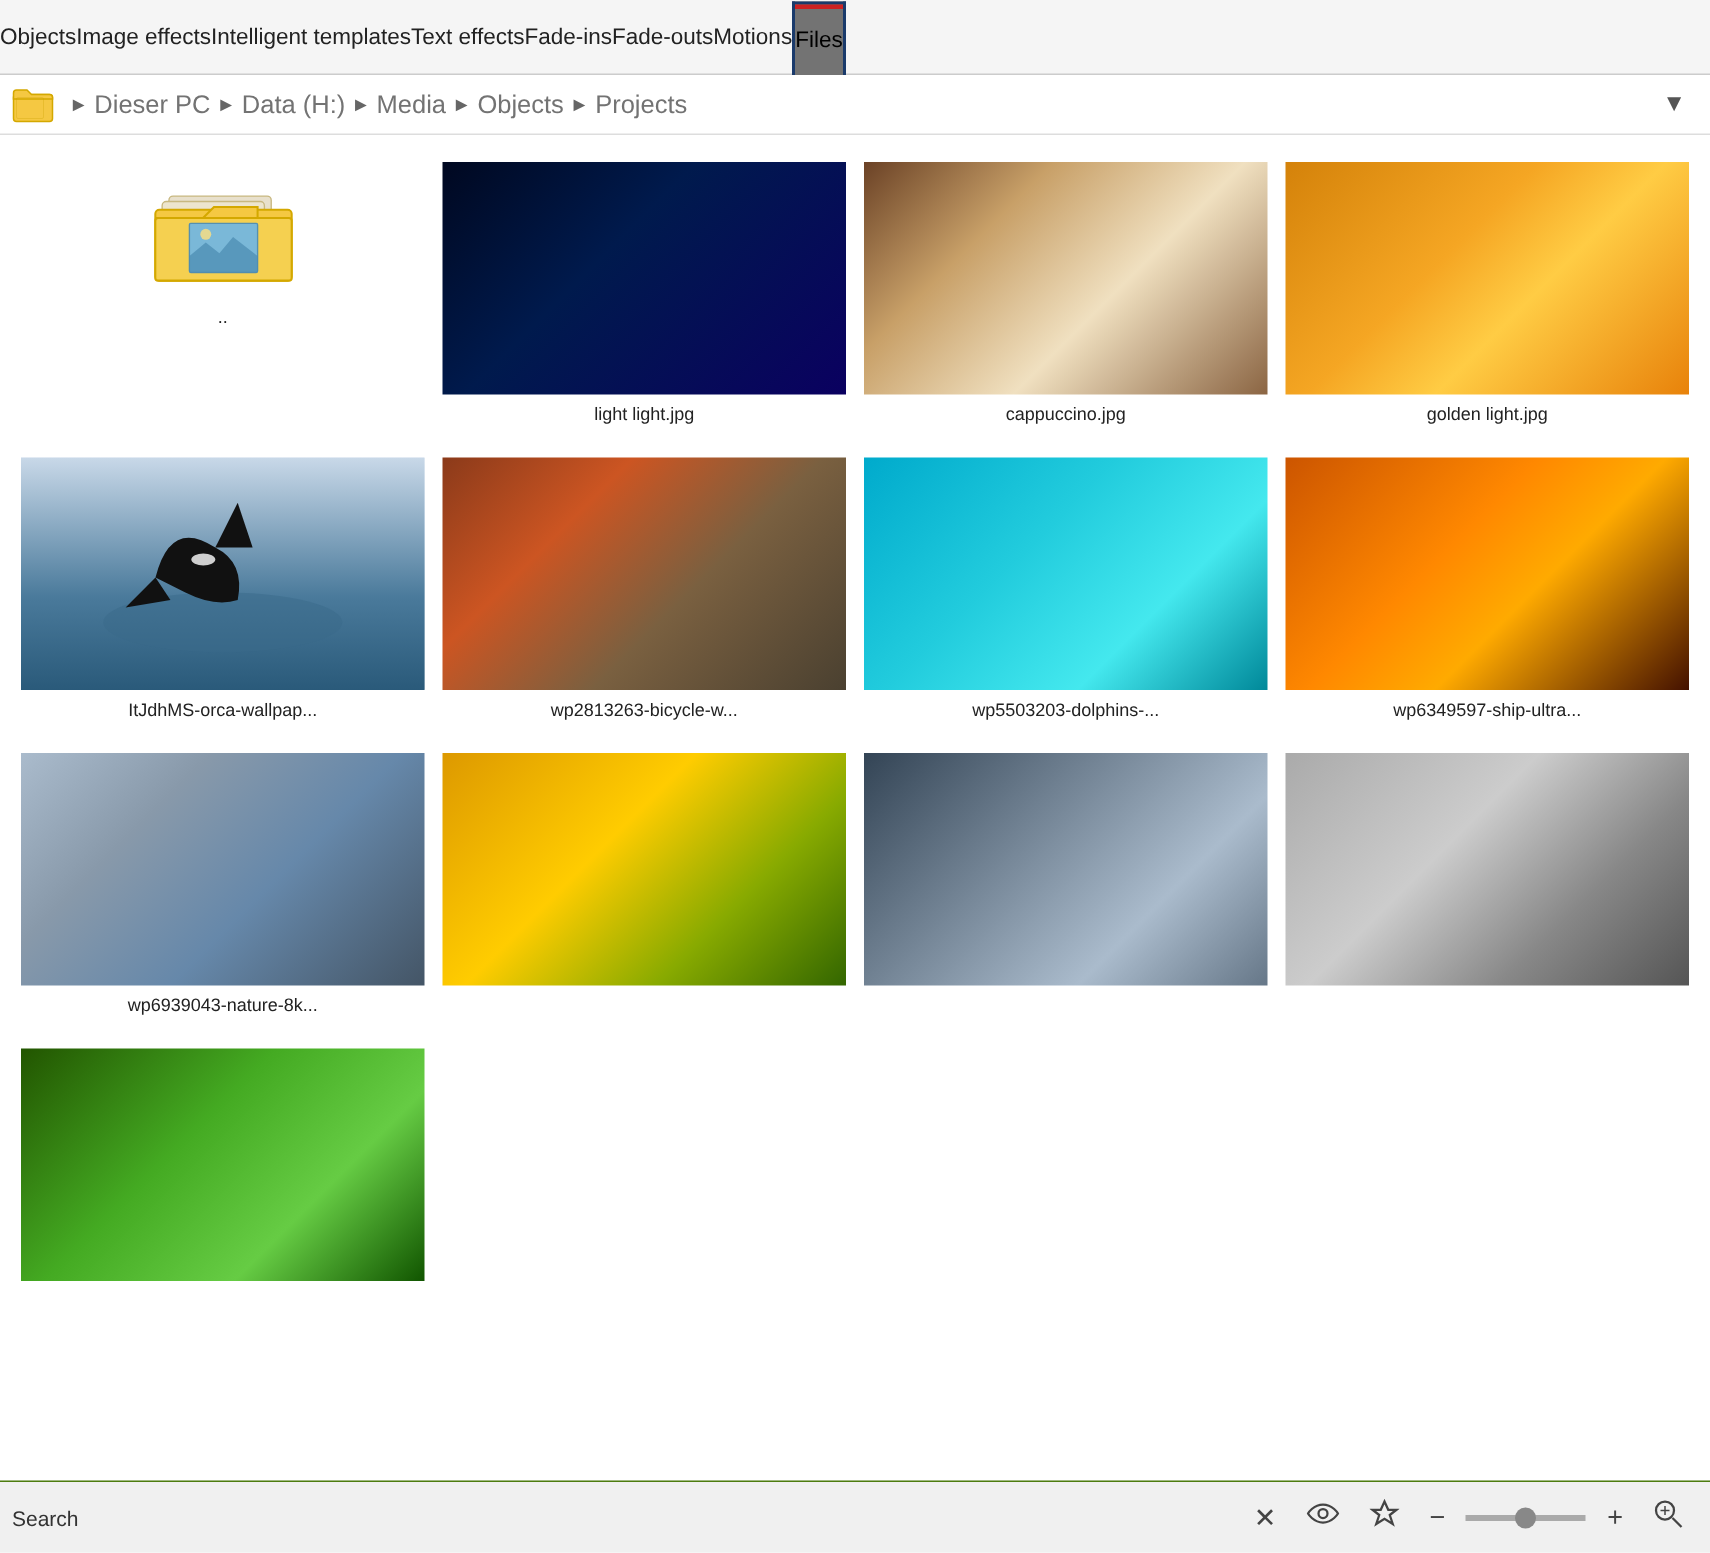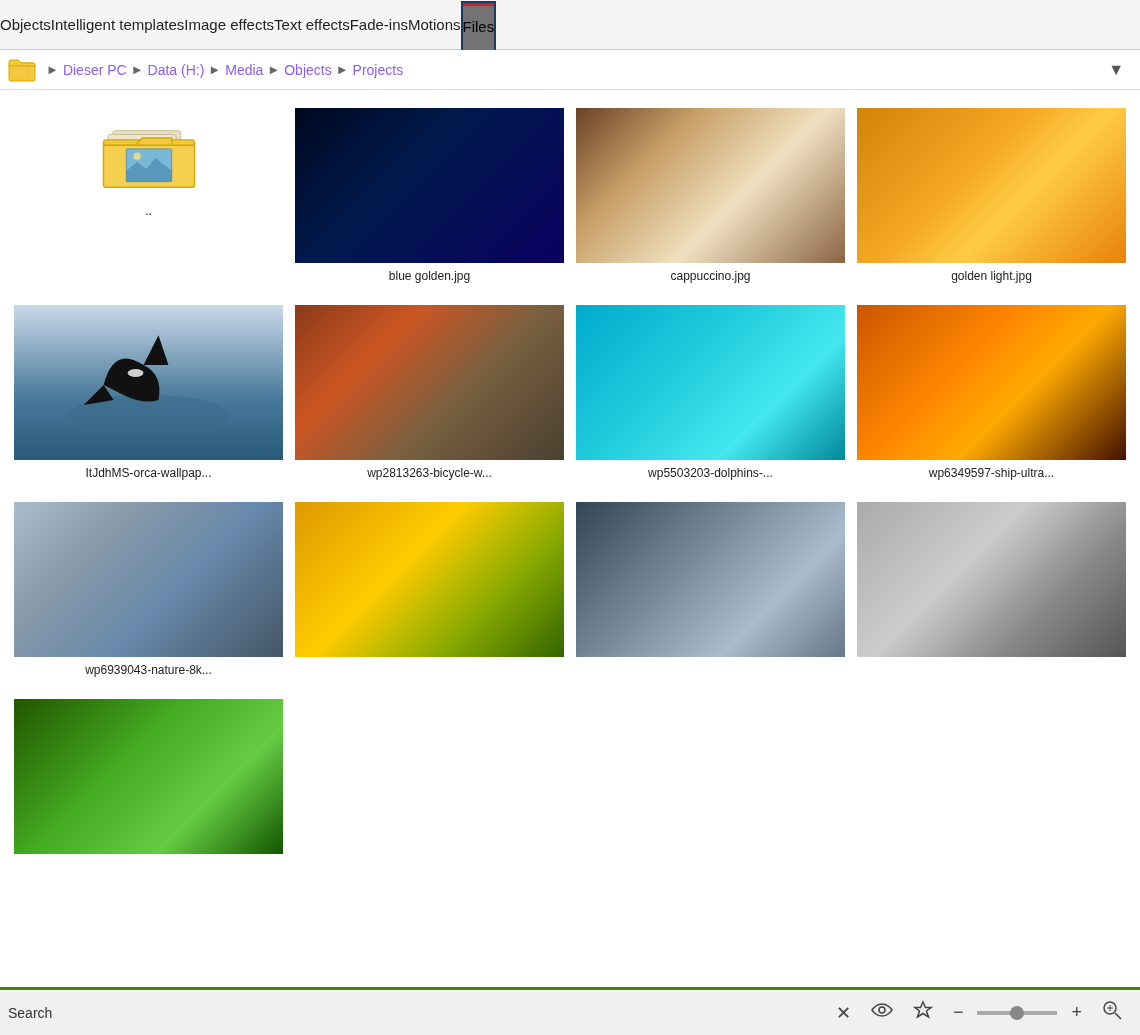--- a/index.html
+++ b/index.html
@@ -57,22 +57,22 @@
       height: 28px;
       margin-right: 6px;
       flex-shrink: 0;
     }
     .breadcrumb-sep {
       color: #666;
       font-size: 13px;
       margin: 0 4px;
     }
     .breadcrumb-item {
-      font-size: 14px;
-      color: #8b5cf6;
+      font-size: 17px;
+      color: #737373;
       cursor: pointer;
     }
     .breadcrumb-dropdown {
       margin-left: auto;
       background: transparent;
       border: none;
       cursor: pointer;
       font-size: 16px;
       color: #555;
       padding: 4px 8px;
@@ -133,21 +133,21 @@
     .file-grid::-webkit-scrollbar { width: 14px; }
     .file-grid::-webkit-scrollbar-track { background: #f0f0f0; }
     .file-grid::-webkit-scrollbar-thumb { background: #bbb; border: 1px solid #999; }
     .file-grid::-webkit-scrollbar-button { background: #ddd; height: 14px; display: block; }
 
     
     .bottom-bar {
       display: flex;
       align-items: center;
       background: #f0f0f0;
-      border-top: 3px solid #4d7c0f;
+      border-top: 1px solid #4d7c0f;
       height: 48px;
       padding: 0 8px;
       flex-shrink: 0;
     }
     .search-label {
       font-size: 14px;
       color: #333;
       min-width: 60px;
     }
     .bottom-spacer { flex: 1; }
@@ -195,24 +195,25 @@
     .img-grass { background: linear-gradient(135deg, #225500 0%, #44aa22 40%, #66cc44 70%, #115500 100%); }
 
     
     .folder-svg { width: 100px; height: 80px; }
   </style>
 </head>
 <body>
 
 <nav class="nav-bar">
   <button class="nav-item">Objects</button>
+  <button class="nav-item">Image effects</button>
   <button class="nav-item">Intelligent templates</button>
-  <button class="nav-item">Image effects</button>
   <button class="nav-item">Text effects</button>
   <button class="nav-item">Fade-ins</button>
+  <button class="nav-item">Fade-outs</button>
   <button class="nav-item">Motions</button>
   <button class="nav-item active">Files</button>
 </nav>
 
 <div class="breadcrumb-bar">
 
   <svg class="breadcrumb-icon" viewBox="0 0 28 28" fill="none">
     <rect x="1" y="7" width="26" height="18" rx="2" fill="#f5c842" stroke="#d4a800" stroke-width="1"></rect>
     <path d="M1 10h26V9a2 2 0 0 0-2-2H13l-3-3H3a2 2 0 0 0-2 2v4z" fill="#f5c842" stroke="#d4a800" stroke-width="1"></path>
     <rect x="3" y="9" width="18" height="14" rx="1" fill="none" stroke="#c8a000" stroke-width="0.5" opacity="0.4"></rect>
@@ -248,21 +249,21 @@
 
           <rect x="30" y="38" width="50" height="36" rx="1" fill="#7ab8d8" stroke="#5590b0" stroke-width="1"></rect>
           <path d="M30 62 L42 52 L52 60 L62 48 L80 62 V74 H30Z" fill="#4a8ab0" opacity="0.7"></path>
           <circle cx="42" cy="46" r="4" fill="#ffe080" opacity="0.8"></circle>
         </svg>
       </div>
       <span class="file-label">..</span>
     </div>
       <div class="file-item">
       <div class="file-thumb img-blue" style="width:100%; height:155px;"></div>
-      <span class="file-label">blue golden.jpg</span>
+      <span class="file-label">light light.jpg</span>
     </div>
       <div class="file-item">
       <div class="file-thumb img-cappuccino" style="width:100%; height:155px;"></div>
       <span class="file-label">cappuccino.jpg</span>
     </div>
       <div class="file-item">
       <div class="file-thumb img-golden" style="width:100%; height:155px;"></div>
       <span class="file-label">golden light.jpg</span>
     </div>
       <div class="file-item">

